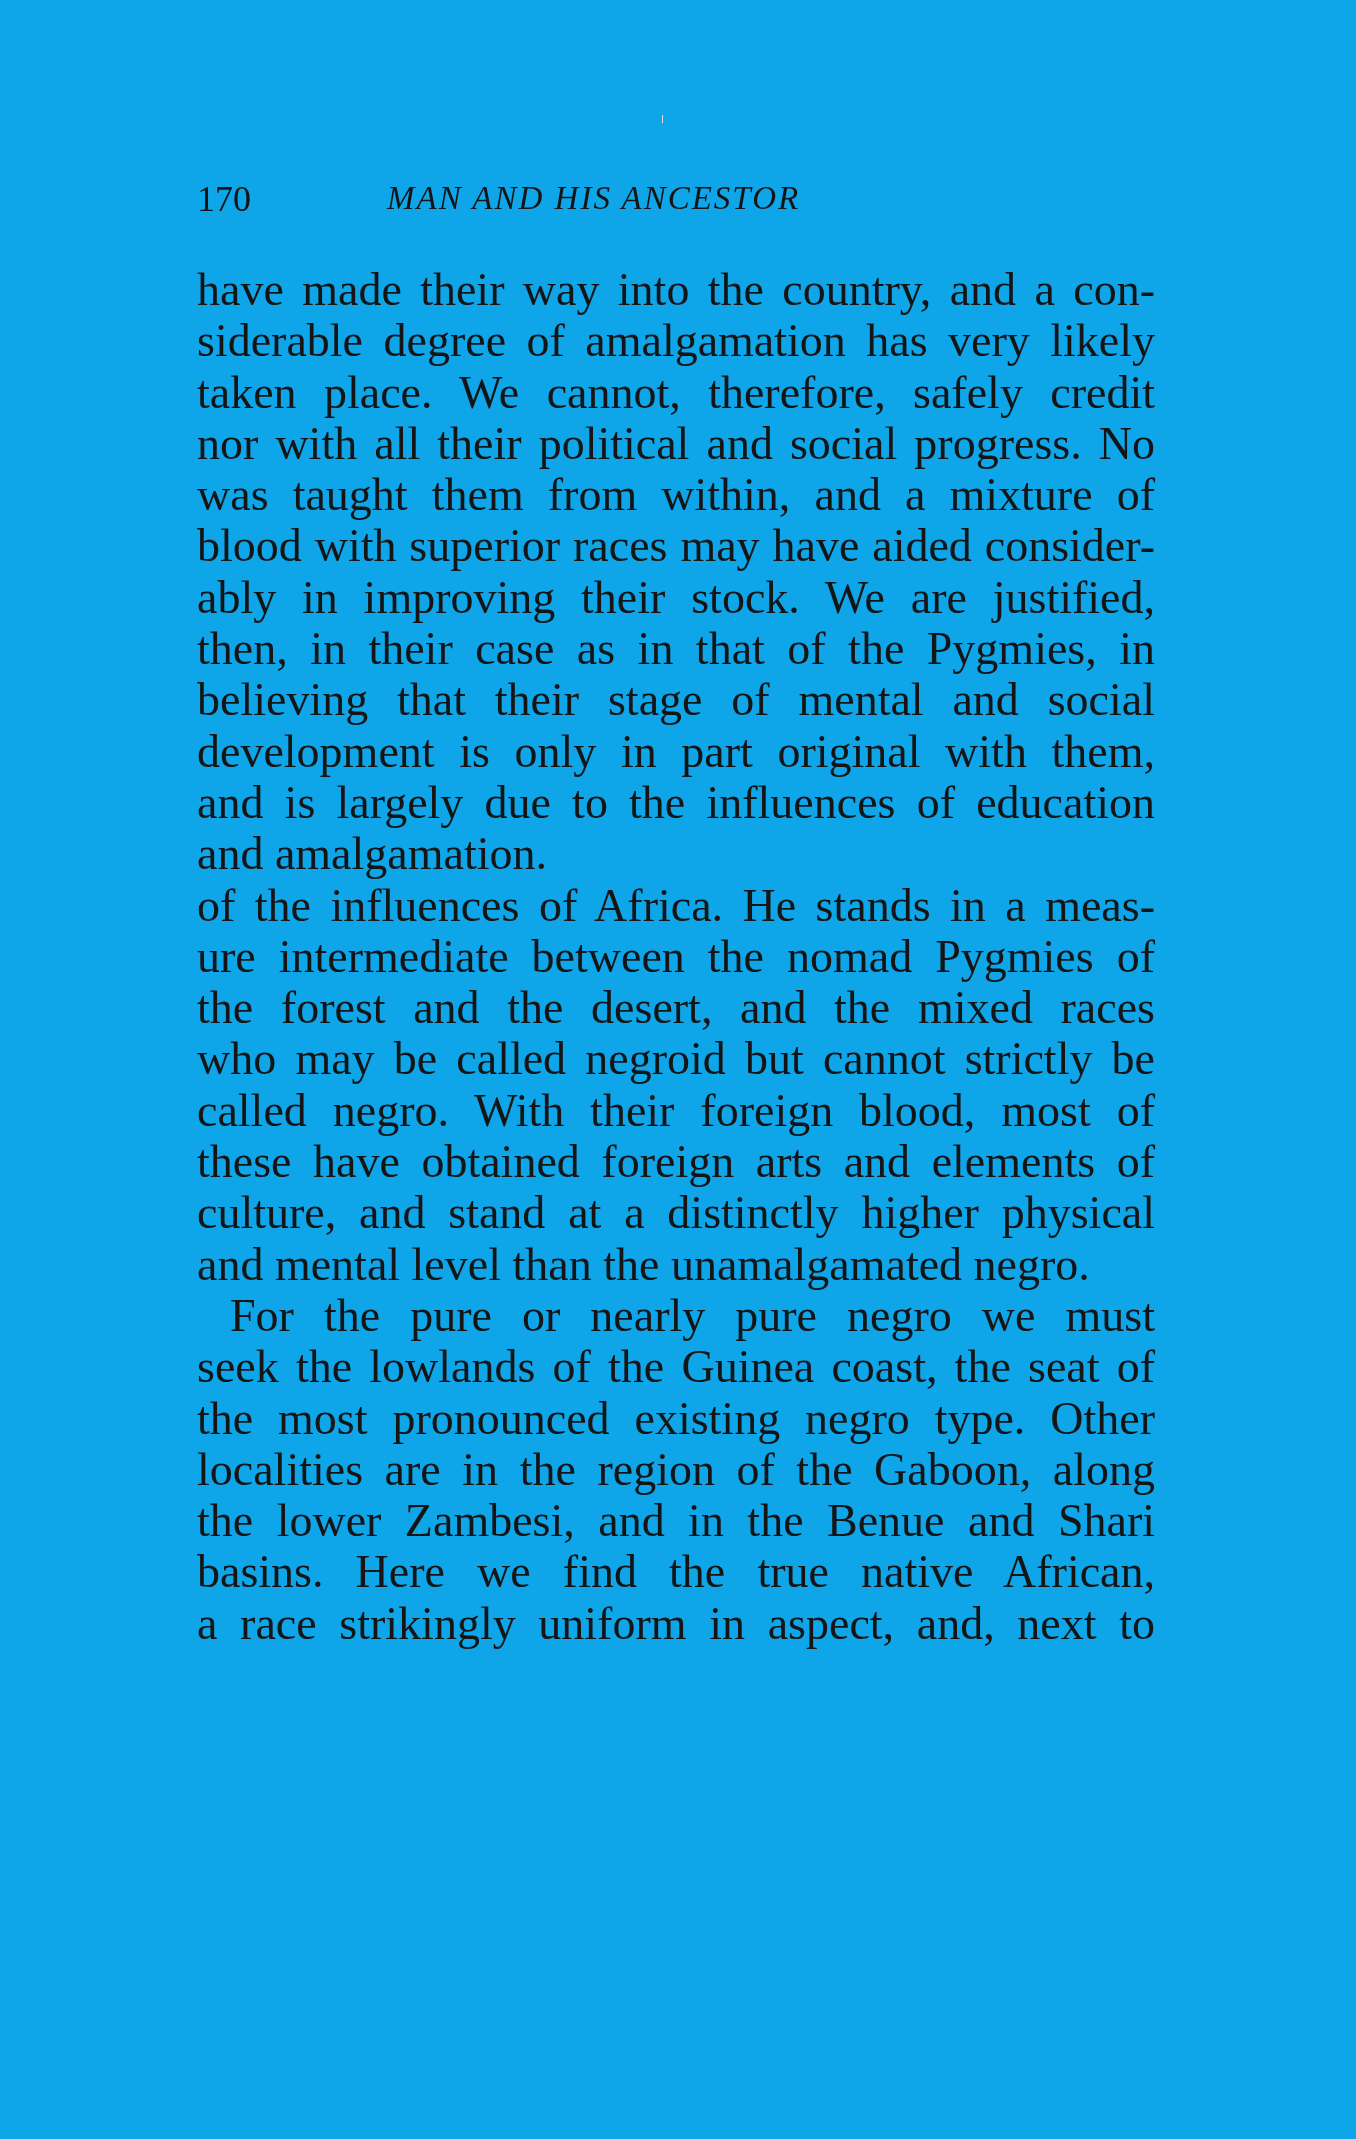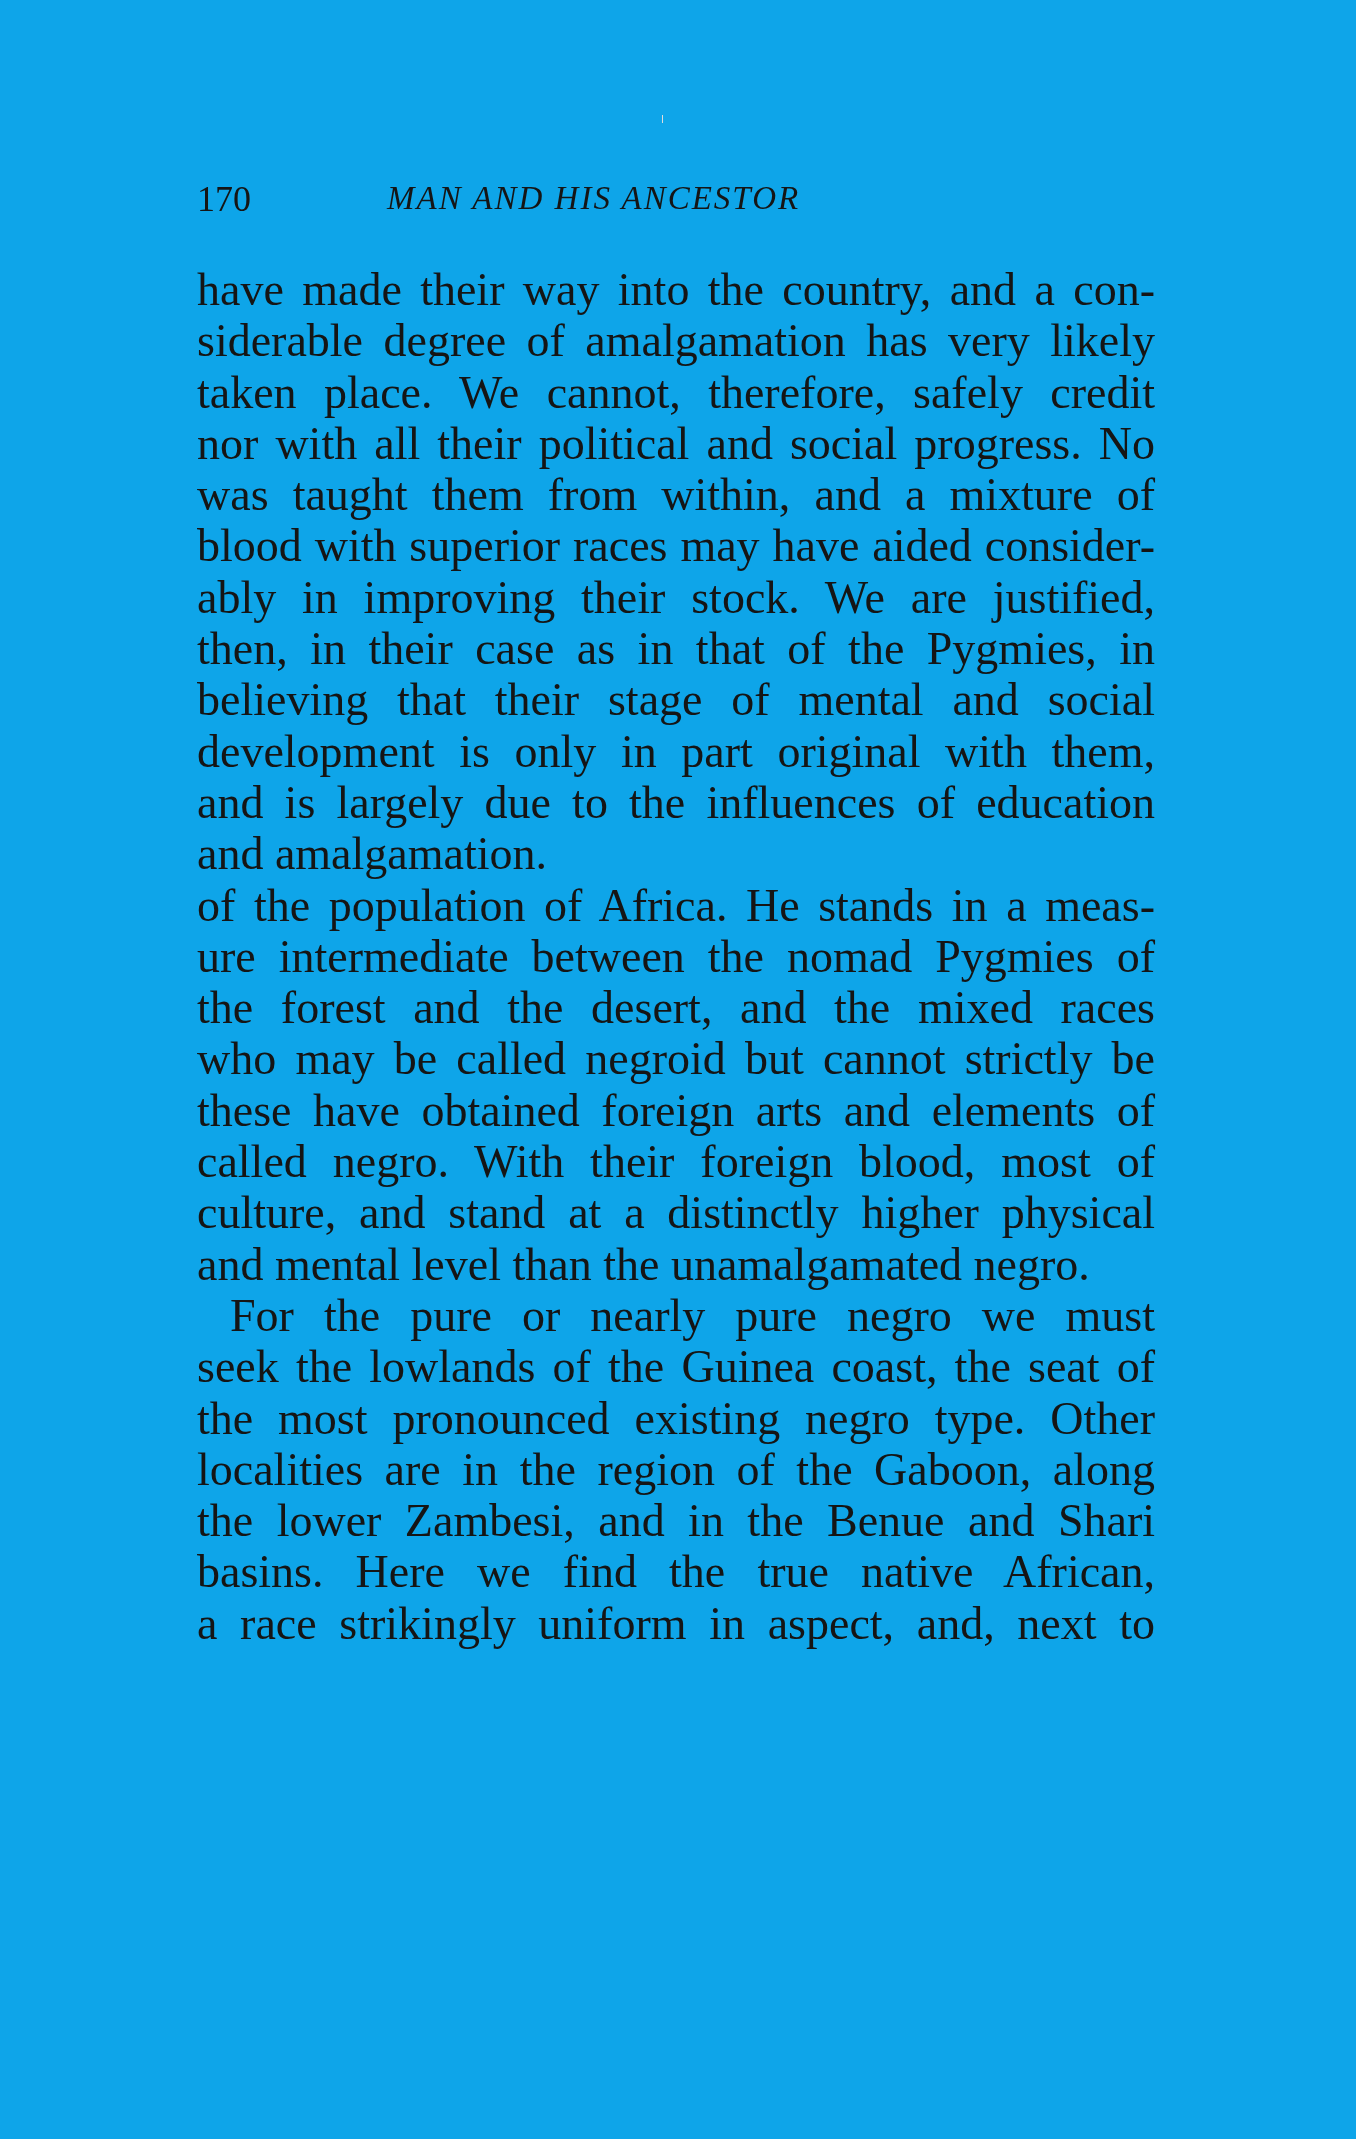--- a/index.html
+++ b/index.html
@@ -34,26 +34,26 @@
         <span class="line">was taught them from within, and a mixture of</span>
         <span class="line">blood with superior races may have aided consider-</span>
         <span class="line">ably in improving their stock. We are justified,</span>
         <span class="line">then, in their case as in that of the Pygmies, in</span>
         <span class="line">believing that their stage of mental and social</span>
         <span class="line">development is only in part original with them,</span>
         <span class="line">and is largely due to the influences of education</span>
         <span class="line last">and amalgamation.</span>
       </div>
       <div>
-        <span class="line">of the population of Africa. He stands in a meas-</span>
+        <span class="line">of the influences of Africa. He stands in a meas-</span>
         <span class="line">ure intermediate between the nomad Pygmies of</span>
         <span class="line">the forest and the desert, and the mixed races</span>
         <span class="line">who may be called negroid but cannot strictly be</span>
+        <span class="line">called negro. With their foreign blood, most of</span>
         <span class="line">these have obtained foreign arts and elements of</span>
-        <span class="line">called negro. With their foreign blood, most of</span>
         <span class="line">culture, and stand at a distinctly higher physical</span>
         <span class="line last">and mental level than the unamalgamated negro.</span>
       </div>
       <div>
         <span class="line indent">For the pure or nearly pure negro we must</span>
         <span class="line">seek the lowlands of the Guinea coast, the seat of</span>
         <span class="line">the most pronounced existing negro type. Other</span>
         <span class="line">localities are in the region of the Gaboon, along</span>
         <span class="line">the lower Zambesi, and in the Benue and Shari</span>
         <span class="line">basins. Here we find the true native African,</span>

